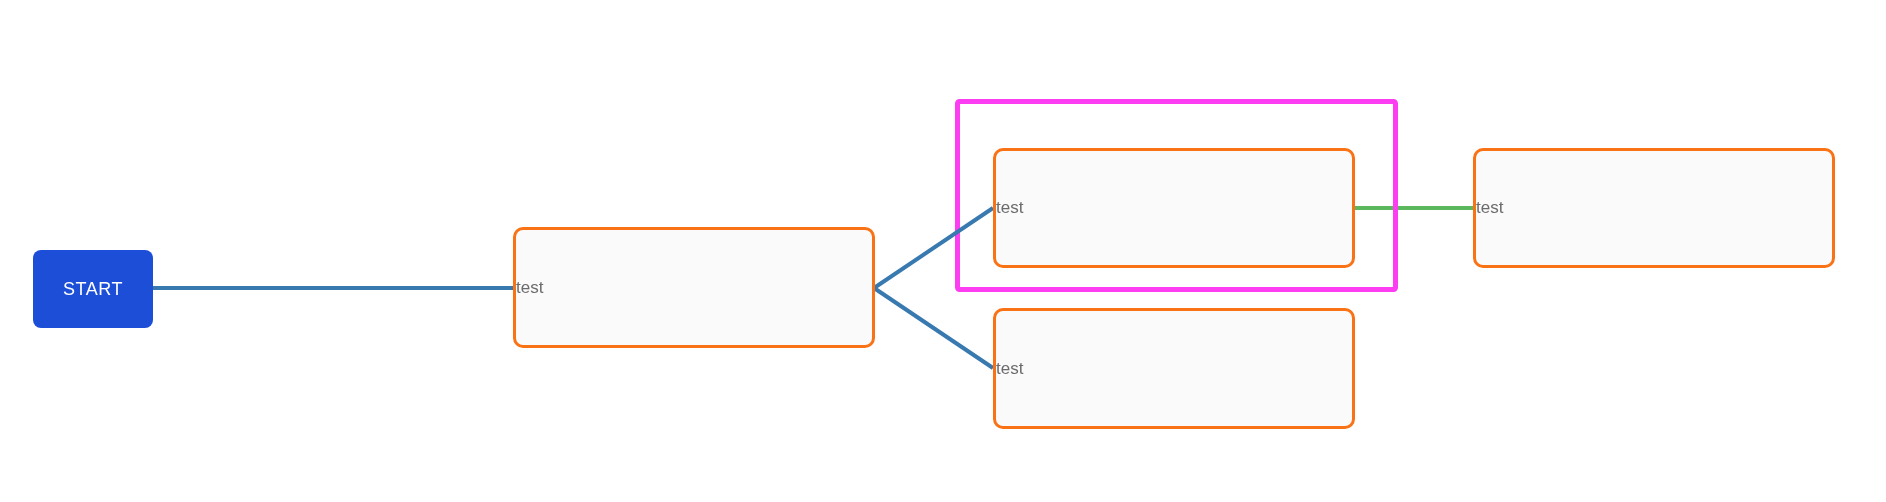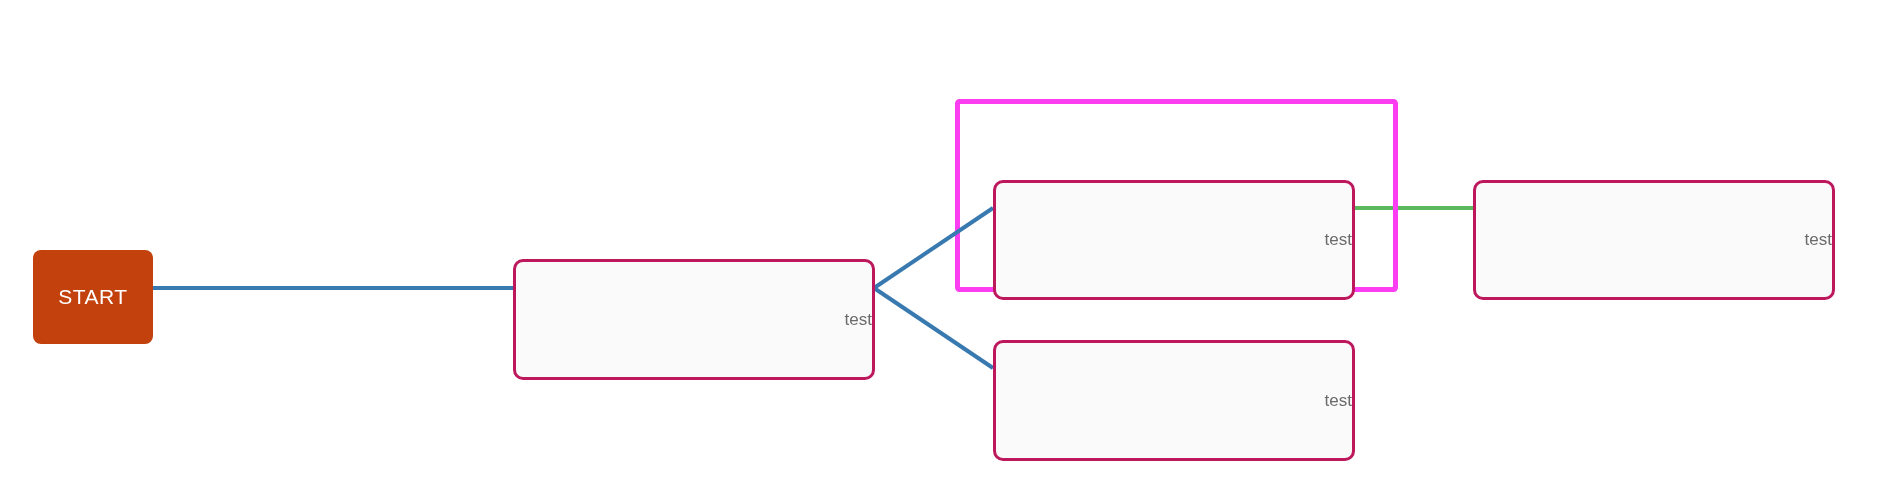--- a/index.html
+++ b/index.html
@@ -20,45 +20,44 @@
     left: 0;
     top: 0;
     width: 1886px;
     height: 502px;
     z-index: 1;
   }
   .flow-node {
     position: absolute;
     box-sizing: border-box;
     background: #fafafa;
-    border: 3px solid #be185d;
+    border: 3px solid #f97316;
     border-radius: 10px;
     display: flex;
     align-items: center;
-    justify-content: flex-end;
+    justify-content: flex-start;
     font-size: 17px;
     color: #6b6b6b;
     z-index: 2;
     cursor: pointer;
-    margin-top: 32px;
   }
   .start-node {
     position: absolute;
     box-sizing: border-box;
     left: 33px;
     top: 250px;
     width: 120px;
-    height: 94px;
-    background: #c2410c;
+    height: 78px;
+    background: #1d4ed8;
     border-radius: 8px;
     display: flex;
     align-items: center;
     justify-content: center;
     color: #ffffff;
-    font-size: 21px;
+    font-size: 18px;
     letter-spacing: 0.5px;
     z-index: 2;
     cursor: pointer;
   }
   .node-mid    { left: 513px;  top: 227px; width: 362px; height: 121px; }
   .node-top    { left: 993px;  top: 148px; width: 362px; height: 120px; }
   .node-bottom { left: 993px;  top: 308px; width: 362px; height: 121px; }
   .node-right  { left: 1473px; top: 148px; width: 362px; height: 120px; }
 </style>
 </head>

